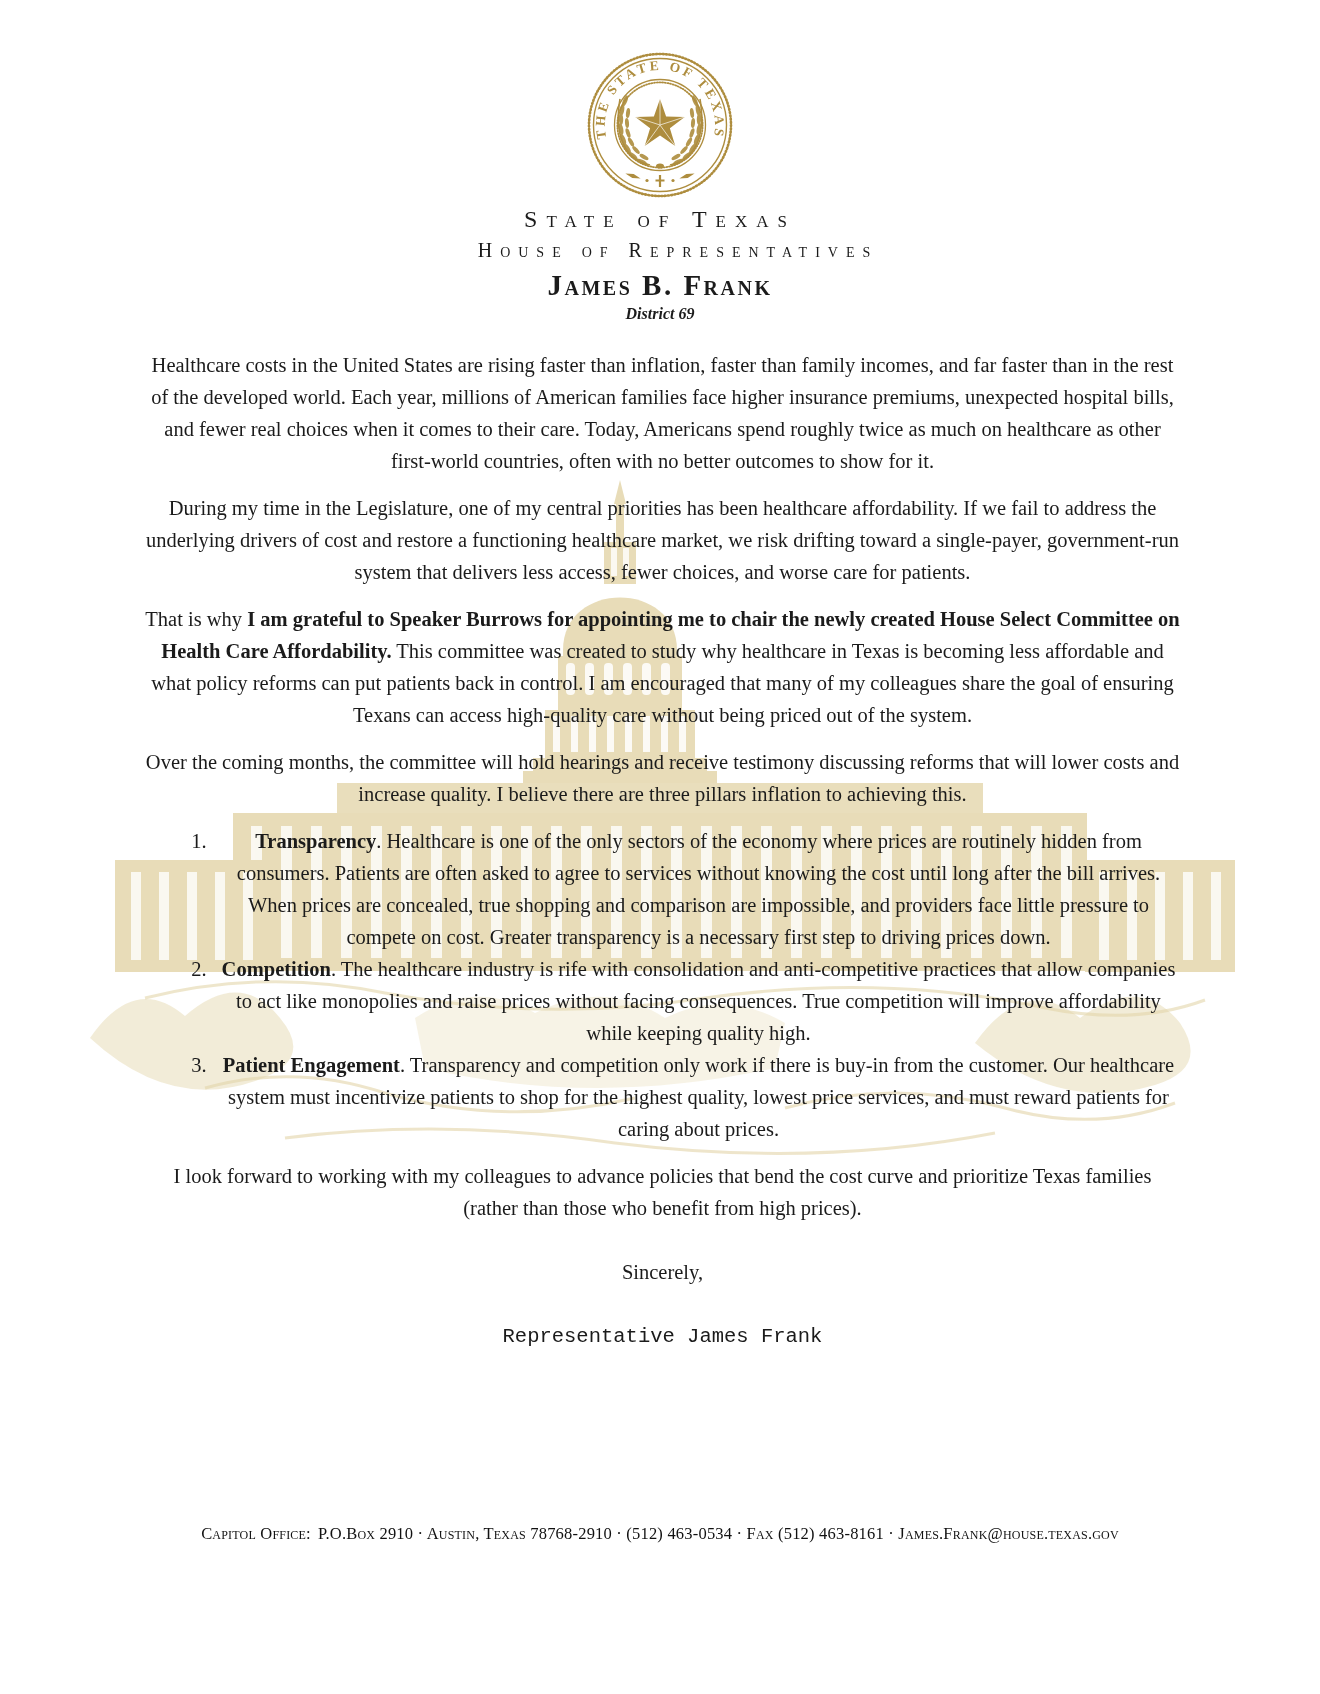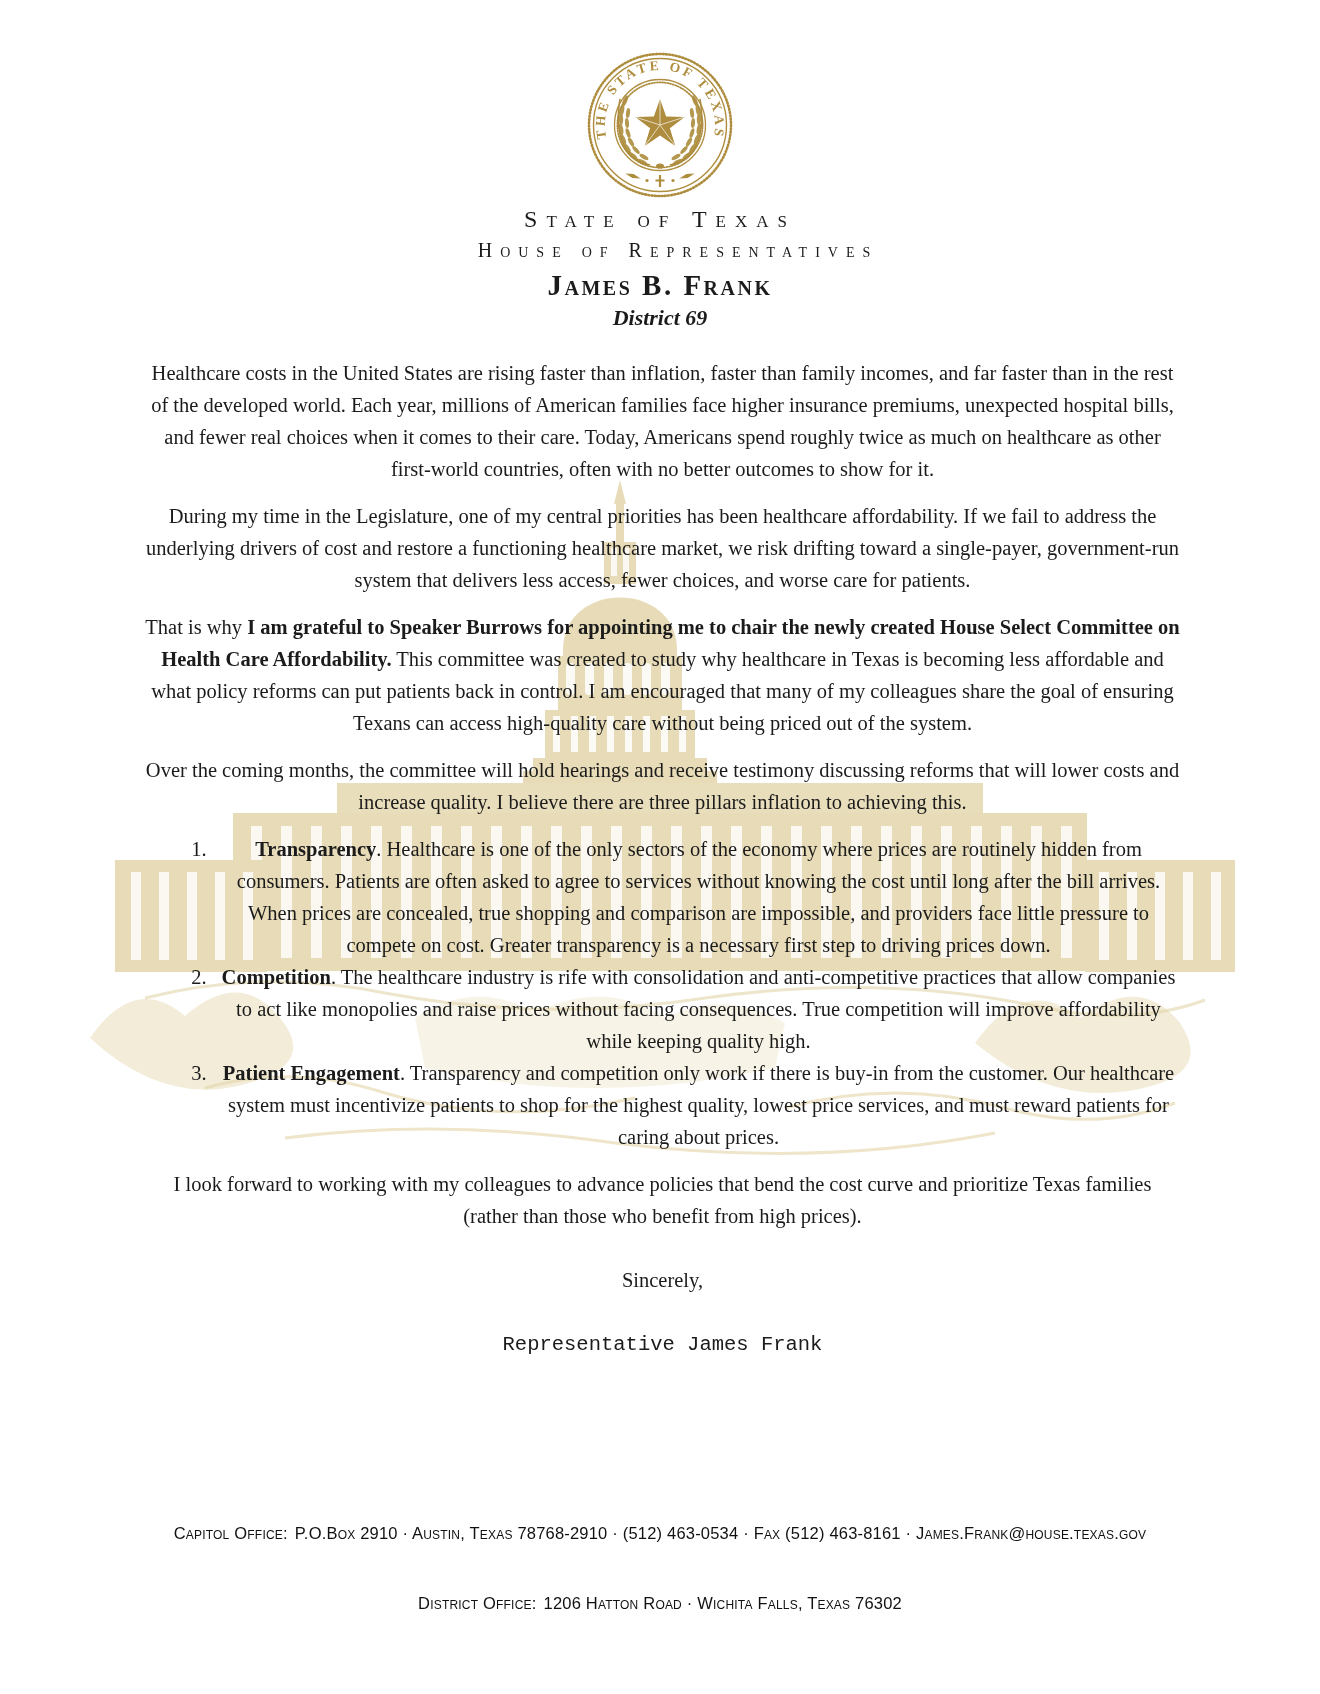--- a/index.html
+++ b/index.html
@@ -14,35 +14,35 @@
   
   .watermark{position:absolute;left:85px;top:478px;width:1150px;height:680px;z-index:0;}
   
   .content{position:relative;z-index:1;}
   
   .letterhead{text-align:center;}
   .seal{width:150px;height:150px;margin:50px auto 4px auto;display:block;}
   .org-line1{font-variant:small-caps;font-size:24px;letter-spacing:9px;line-height:1.3;}
   .org-line2{font-variant:small-caps;font-size:20px;letter-spacing:8px;line-height:1.3;margin-top:2px;padding-left:36px;}
   .member-name{font-variant:small-caps;font-weight:bold;font-size:29px;letter-spacing:2.5px;margin-top:5px;line-height:1.2;}
-  .district{font-style:italic;font-weight:bold;font-size:22px;margin-top:2px;}
+  .district{font-style:italic;font-weight:bold;font-size:16px;margin-top:2px;}
   
   .letter-body{margin:26px 140px 0 145px;font-size:20.5px;line-height:32px;text-align:center;}
   .para{margin:0 0 15px 0;}
   .list{margin:0 0 15px 0;}
   .list-item{display:flex;padding-left:36px;}
   .list-num{flex:0 0 36px;}
   .list-text{flex:1;}
   .closing{margin:32px 0 0 0;}
   .signature{margin:33px 0 0 0;font-family:Liberation Mono, monospace;}
   
   .footer-line{
     position:absolute;left:0;width:100%;
     text-align:center;
-    font-family:Liberation Sans, sans-serif;
+    font-family:Liberation Serif, serif;
     font-variant:small-caps;
     font-size:16.5px;letter-spacing:0.2px;
     color:#111;z-index:1;
   }
   .footer-line1{top:1524px;}
   .footer-line2{top:1594px;}
   .footer-value{margin-left:7px;}
 </style>
 </head>
 <body>
@@ -232,17 +232,14 @@
 
       <p class="para">I look forward to working with my colleagues to advance policies that bend the cost curve and prioritize Texas families (rather than those who benefit from high prices).</p>
       <p class="para closing">Sincerely,</p>
       <p class="para signature">Representative James Frank</p>
     </div>
   </div>
 
   <div class="footer-line footer-line1">
     <span>Capitol Office:</span><span class="footer-value">P.O.Box 2910 · Austin, Texas 78768-2910 · (512) 463-0534 · Fax (512) 463-8161 · James.Frank@house.texas.gov</span>
   </div>
-  <div class="footer-line footer-line2">
-    <span>District Office:</span><span class="footer-value">1206 Hatton Road · Wichita Falls, Texas 76302</span>
-  </div>
 
 </div>
 
 </body></html>

